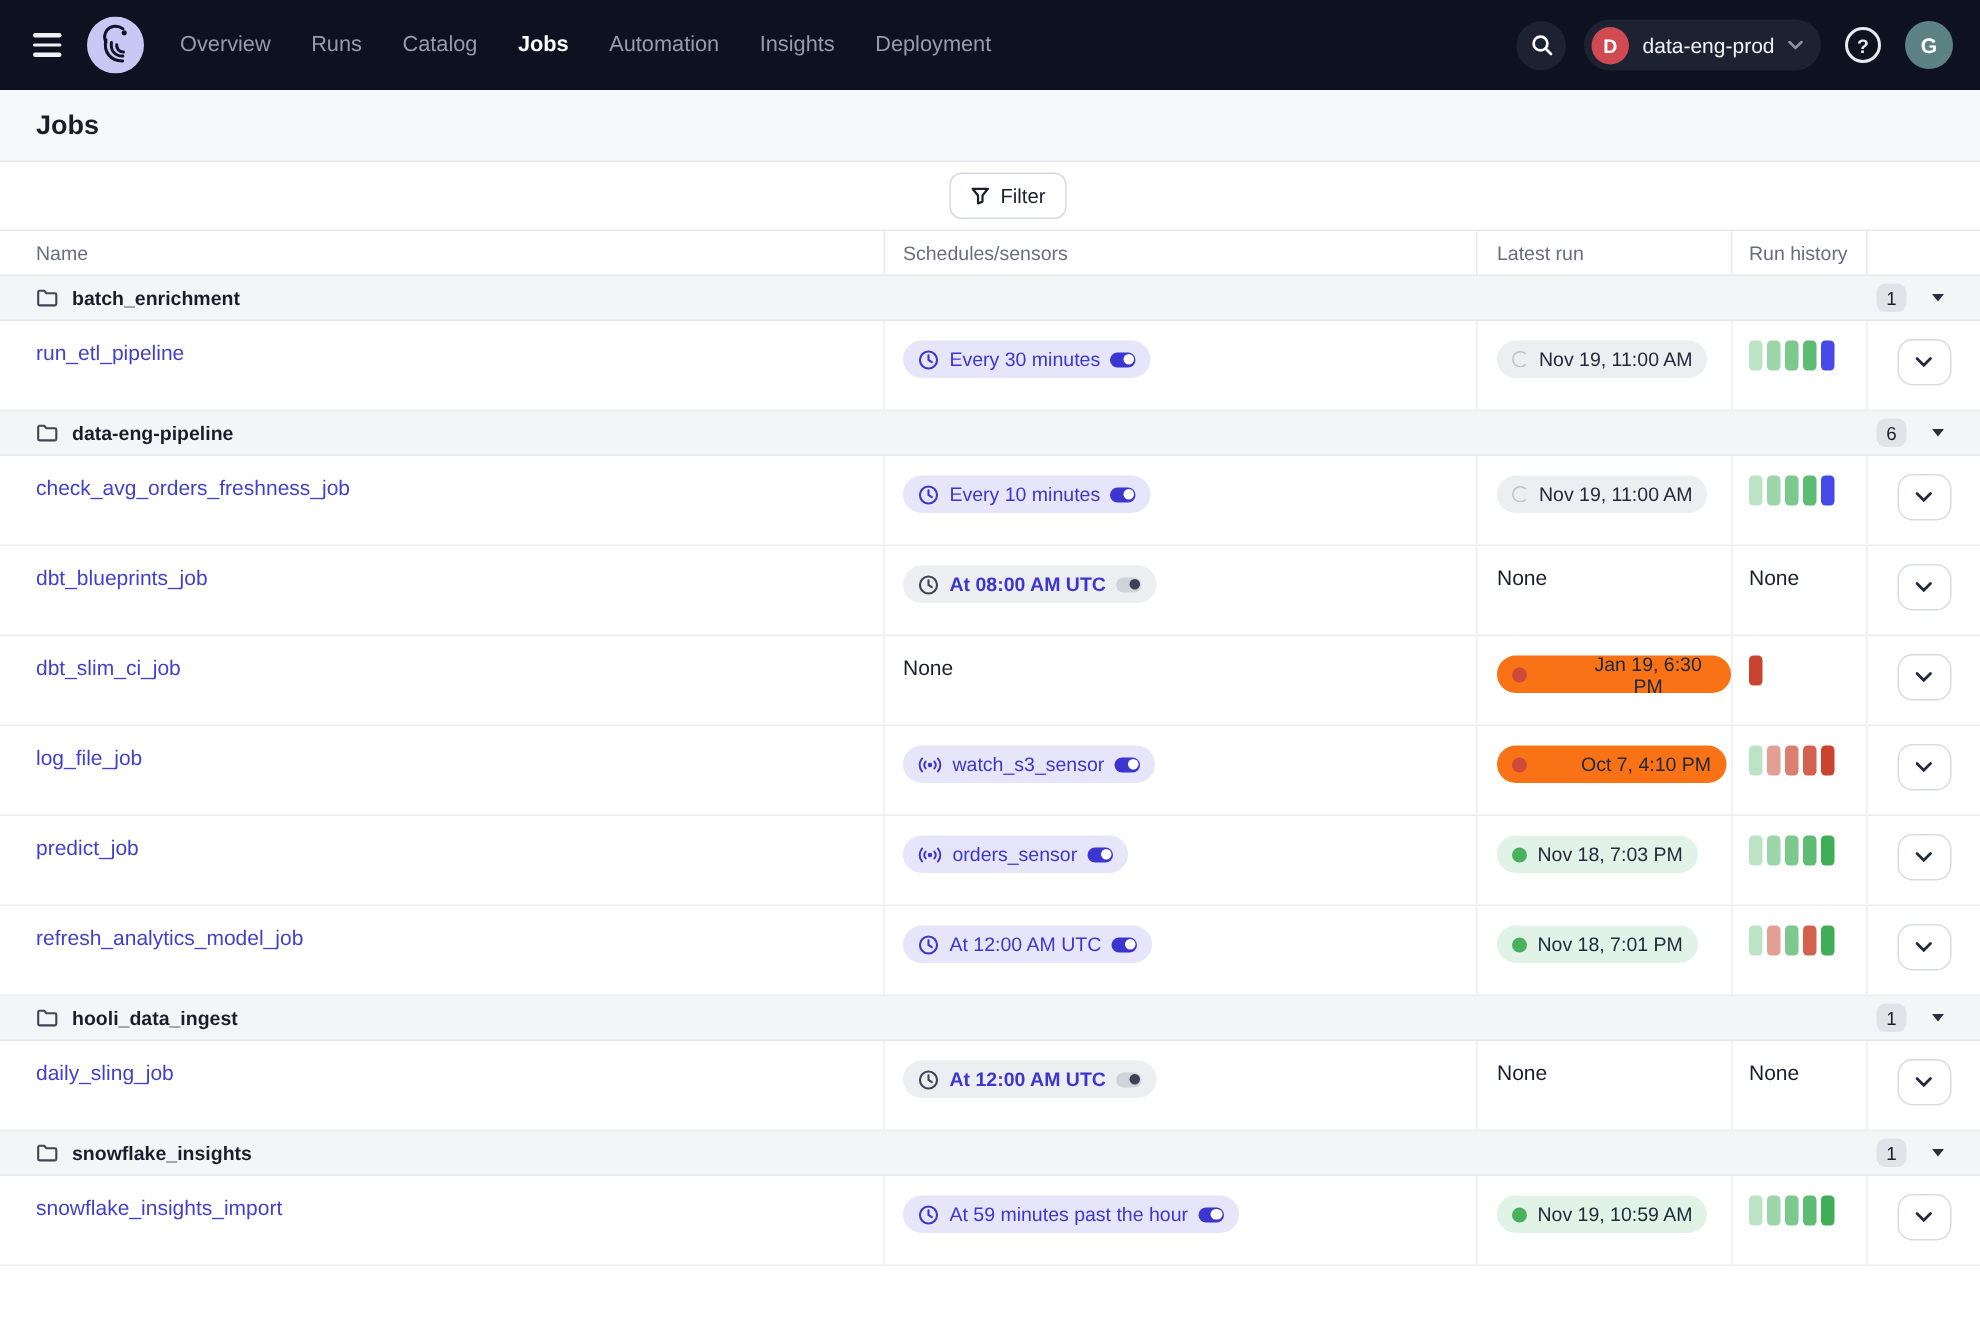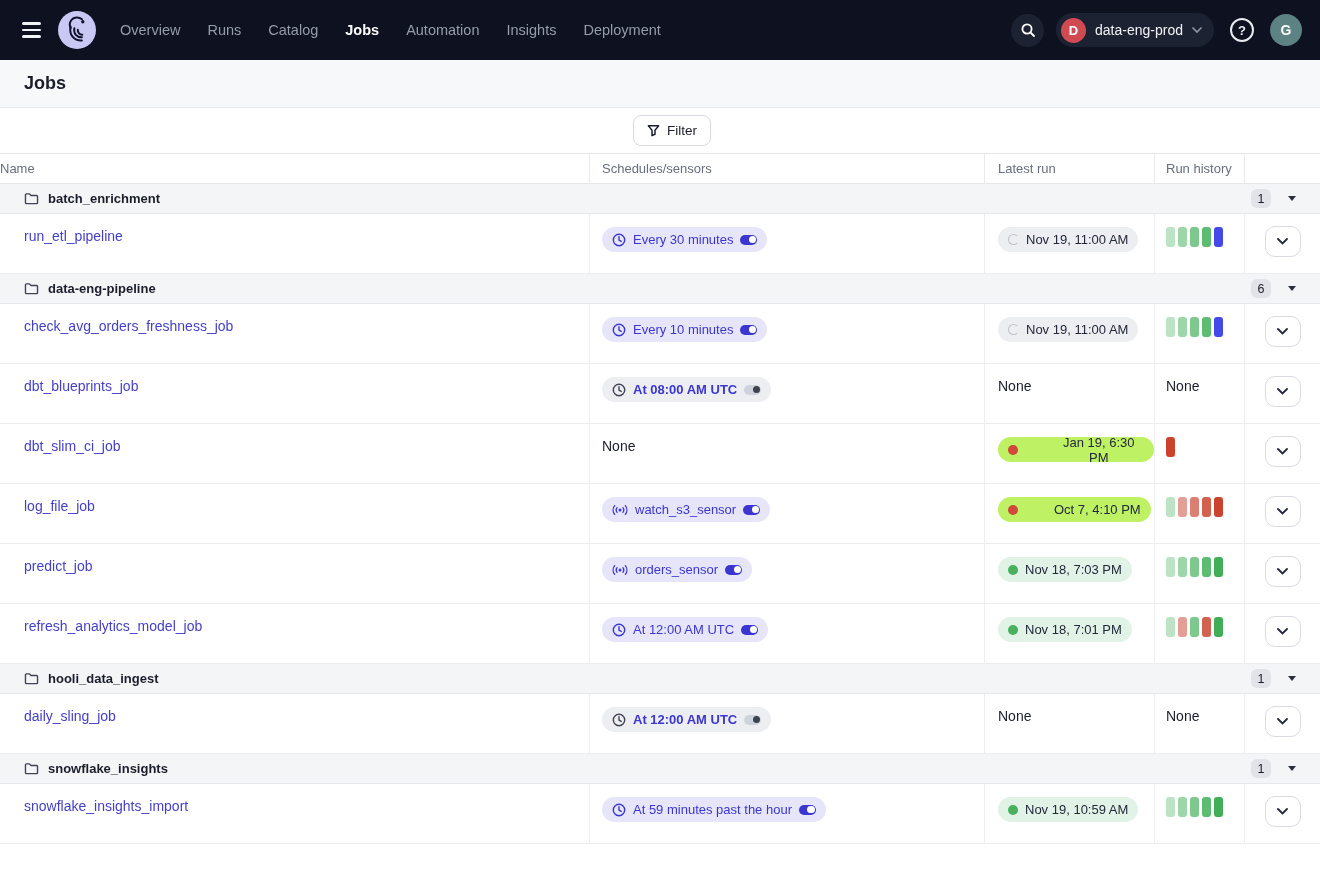--- a/index.html
+++ b/index.html
@@ -26,21 +26,21 @@
   .title-bar { height:48px; background:#f7f8fa; border-bottom:1px solid #e5e7ea; display:flex; align-items:center; padding-left:24px; }
   .title-bar h1 { font-size:18px; font-weight:700; color:#1a1e2b; }
   .filter-bar { height:46px; background:#fff; border-bottom:1px solid #e5e7ea; display:flex; align-items:center; padding-left:24px;justify-content:center; }
   .filter-btn { height:31px; display:inline-flex; align-items:center; gap:7px; padding:0 13px; background:#fff; border:1px solid #d6d9df; border-radius:8px; font-size:13.5px; color:#1a1e2b; cursor:pointer; font-family:inherit; }
 
   
   .grid-cols { display:grid; grid-template-columns:590px 395px 170px 90px 75px; }
   .thead { height:30px; align-items:center; font-size:13px; color:#676e7c; border-bottom:1px solid #e5e7ea; background:#fff; }
   .thead .hc { height:100%; display:flex; align-items:center; border-right:1px solid #e8eaed; }
   .thead .hc:last-child { border-right:none; }
-  .hc.c-name { }
+  .hc.c-name { padding-left:24px; }
   .hc.c-sched { padding-left:12px; }
   .hc.c-latest { padding-left:13px; }
   .hc.c-hist { padding-left:11px; }
 
   .group-row { height:30px; background:#f4f5f7; border-bottom:1px solid #e5e7ea; display:flex; align-items:center; padding:0 24px; gap:9px; }
   .group-name { font-size:13px; font-weight:700; color:#1a1e2b; }
   .group-right { margin-left:auto; display:flex; align-items:center; gap:17px; }
   .count-badge { min-width:20px; height:19px; padding:0 6px; background:#e1e3e8; border-radius:6px; font-size:12.5px; color:#1a1e2b; display:flex; align-items:center; justify-content:center; }
   .caret { width:0; height:0; border-left:4.5px solid transparent; border-right:4.5px solid transparent; border-top:5.5px solid #2a2f3c; cursor:pointer; }
 
@@ -52,21 +52,21 @@
   .cell.c-latest { padding-left:13px; }
   .cell.c-hist { padding-left:11px; }
   .cell.c-act { display:flex; justify-content:center; padding-top:12px; }
   .job-link { font-size:14px; color:#443fc9; text-decoration:none; font-weight:500; }
 
   .chip { display:inline-flex; align-items:center; gap:7px; height:25px; padding:0 10px; border-radius:13px; font-size:13px; cursor:pointer; }
   .sched-chip { color:#3b36cf; background:#e7e5fa; }
   .sched-chip.off { background:#eceef2;font-weight:bold; }
   .latest-chip { color:#23283a;text-align:center; }
   .latest-chip.inprog { background:#eceef2; }
-  .latest-chip.fail { background:#bef264;gap:36px; }
+  .latest-chip.fail { background:#f97316;gap:36px; }
   .latest-chip.ok { background:#e1f3e6; }
   .dot { width:10px; height:10px; border-radius:50%; }
   .dot.red { background:#cf4a3a; }
   .dot.green { background:#49b15e; }
   .spinner { width:11px; height:11px; border-radius:50%; border:1.6px solid #bdc2cb; border-right-color:transparent; }
   .none-text { font-size:14px; color:#1a1e2b; }
 
   .toggle { position:relative; width:17px; height:10px; border-radius:5px; flex:0 0 auto; cursor:pointer; }
   .toggle.on { background:#3b36cf; }
   .toggle.on::after { content:""; position:absolute; right:1.4px; top:1.4px; width:7.2px; height:7.2px; border-radius:50%; background:#fff; }

